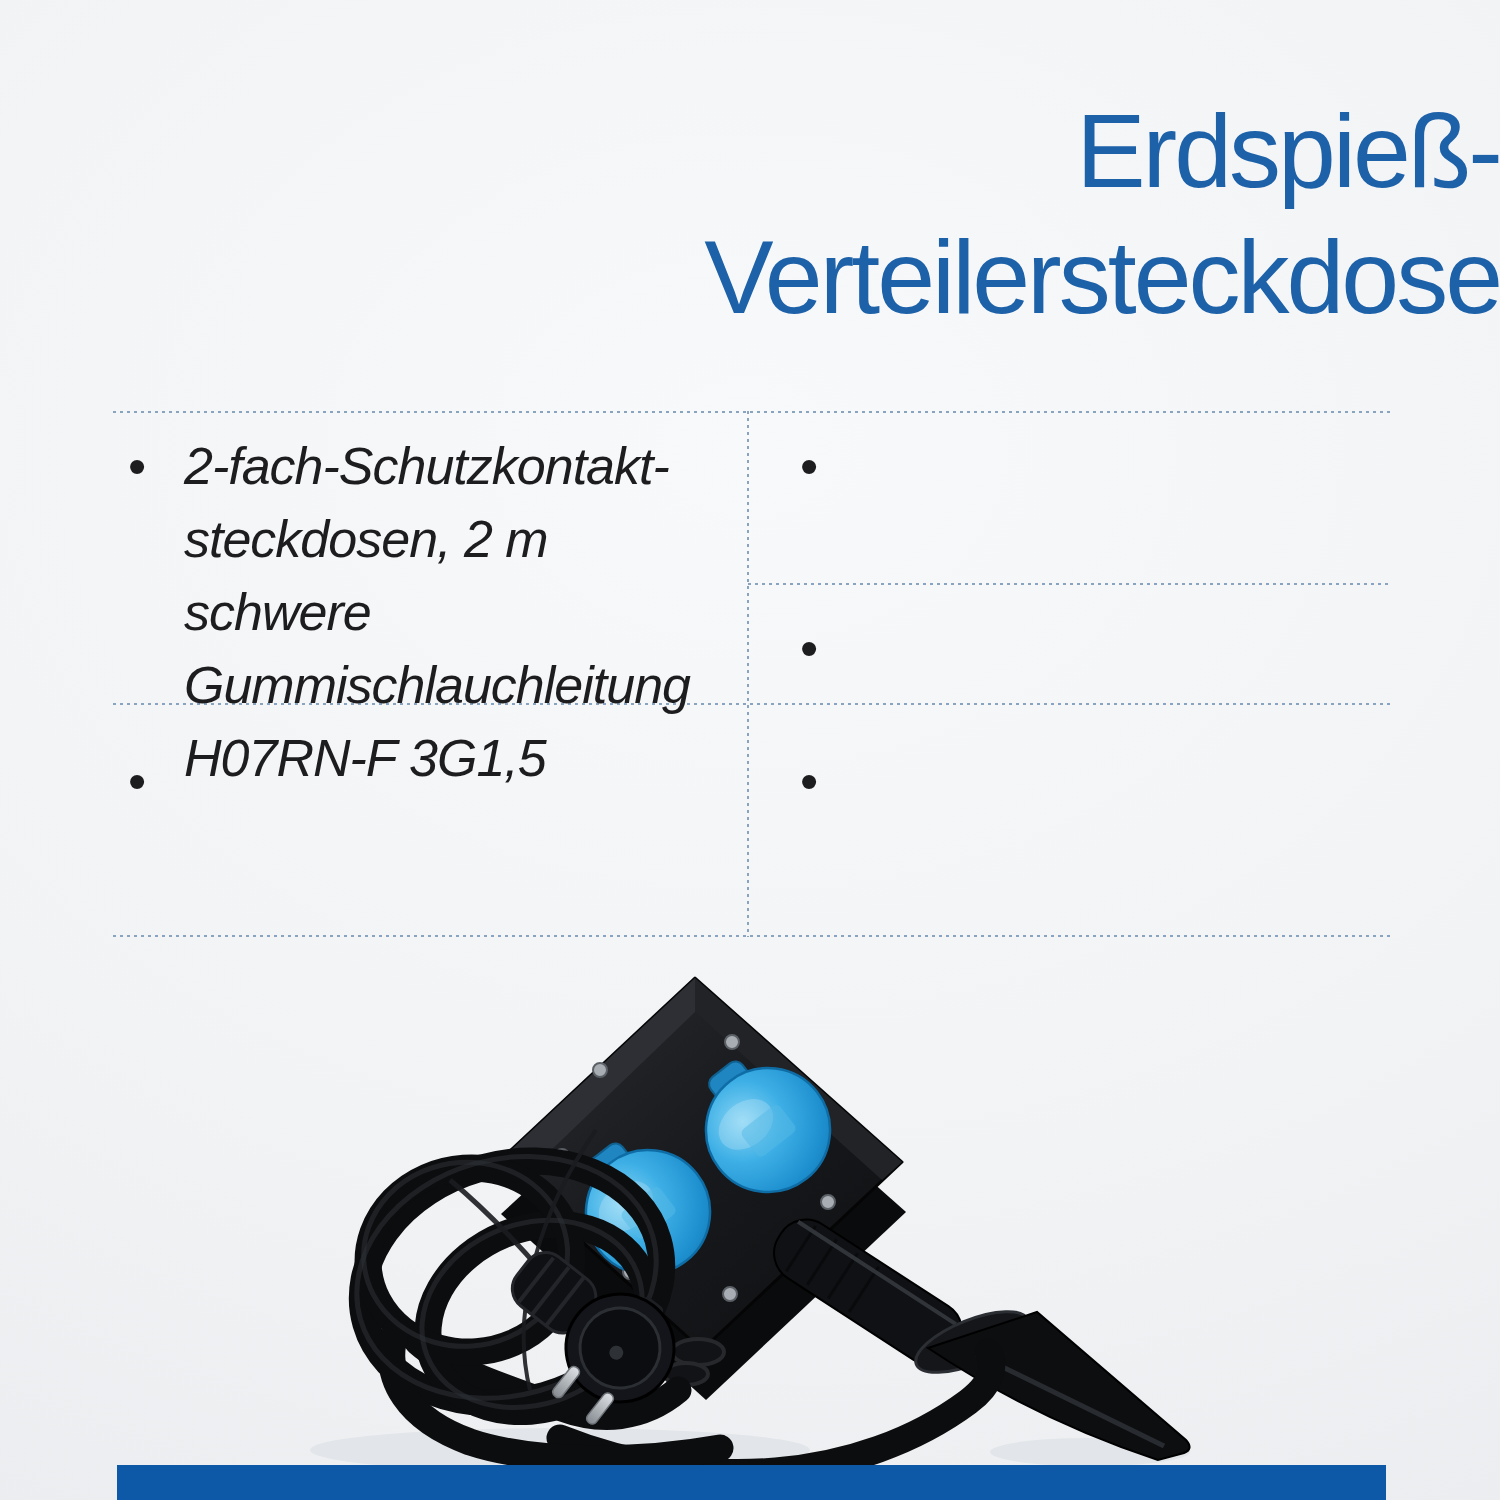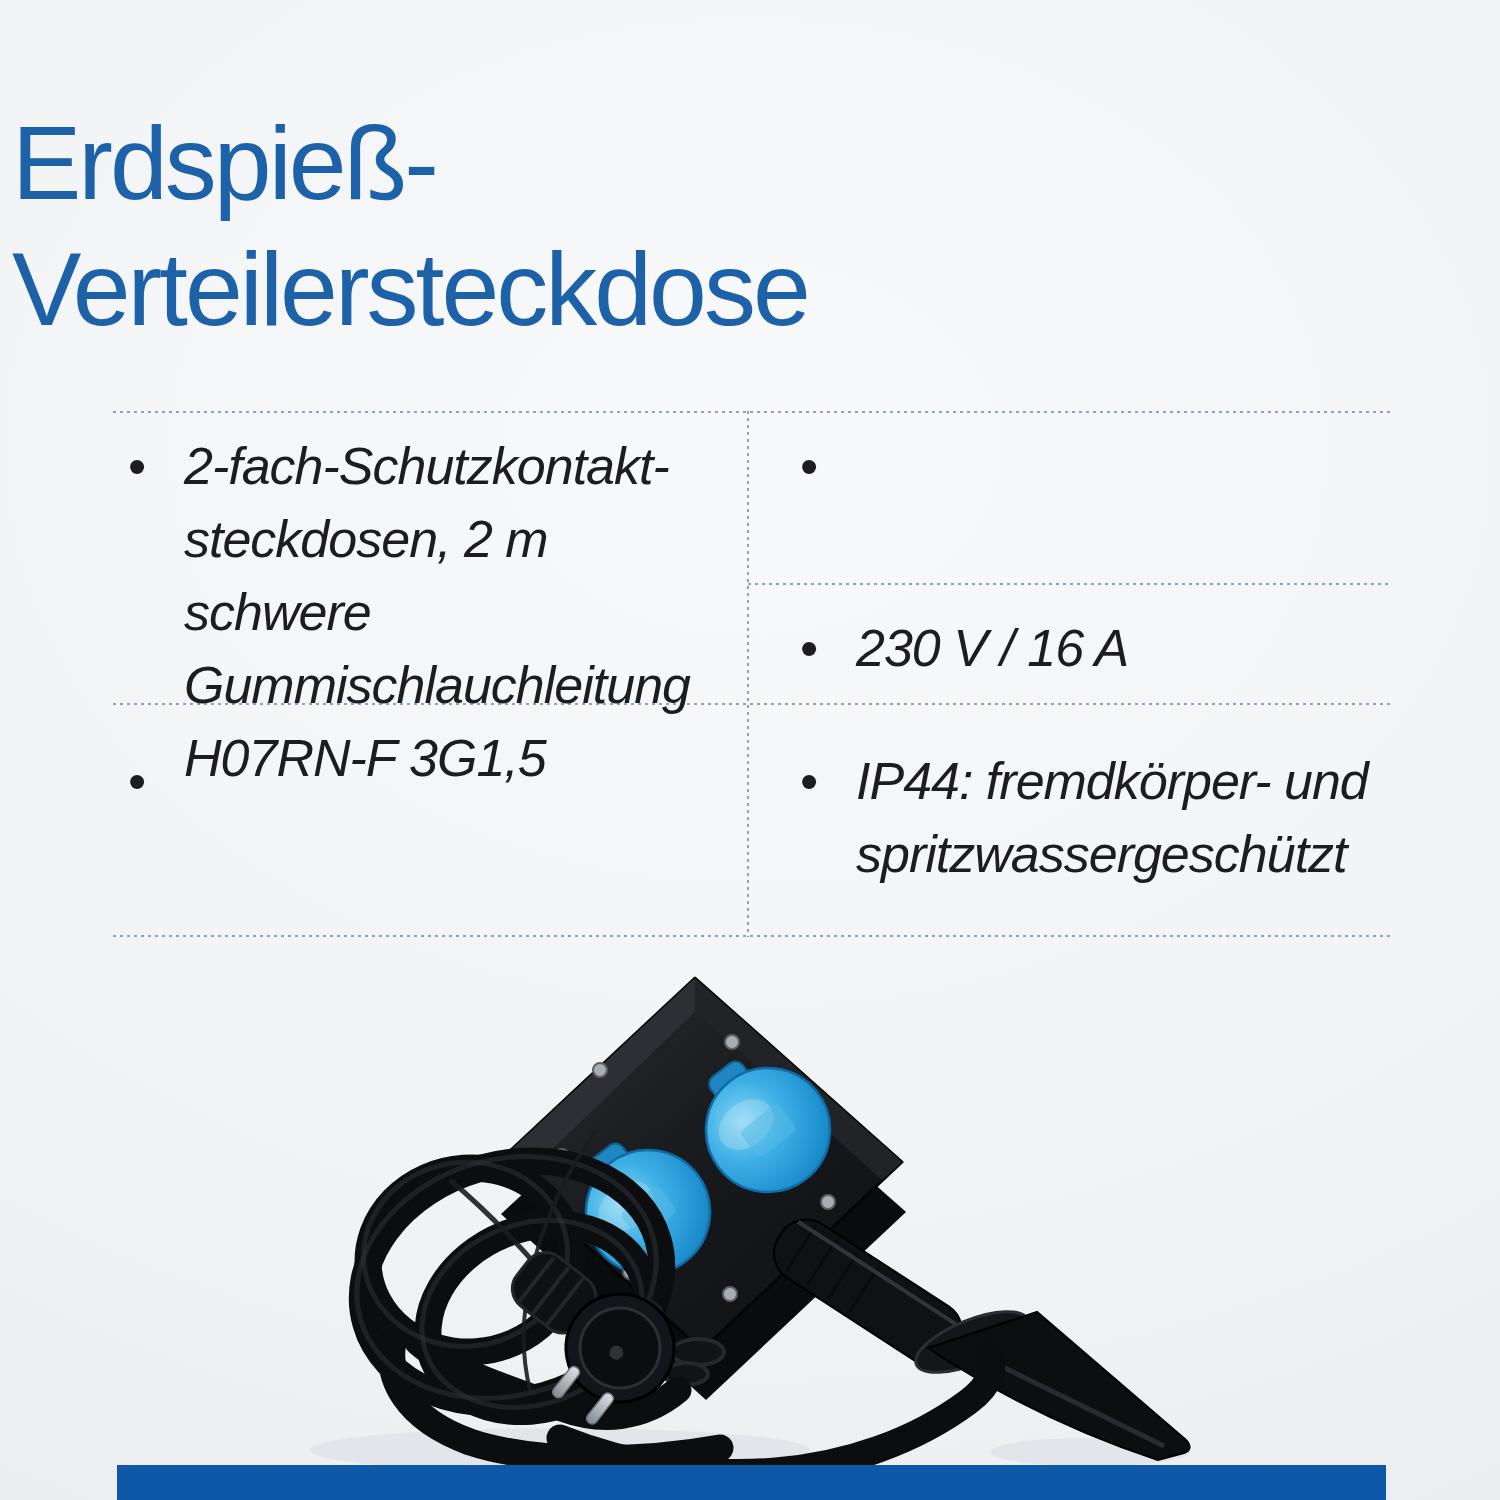--- a/index.html
+++ b/index.html
@@ -2,22 +2,22 @@
 <html><head>
 <meta charset="utf-8">
 <style>
   html,body{margin:0;padding:0;}
   body{
     width:1500px;height:1500px;position:relative;overflow:hidden;
     font-family:"Liberation Sans",sans-serif;
     background:radial-gradient(120% 90% at 50% 30%, #f8f9fa 0%, #f2f3f5 55%, #e9ebee 100%);
   }
   .title{
-    position:absolute;top:88px;left:0;right:0;margin:12px;
-    text-align:left;font-weight:300;font-size:104px;line-height:126px;
+    position:absolute;top:88px;left:0;right:0;margin:0;
+    text-align:right;font-weight:300;font-size:104px;line-height:126px;
     letter-spacing:-3px;color:#1d61a9;white-space:pre-line;
   }
   .hline,.vline{position:absolute;}
   .hline{height:2px;background-image:repeating-linear-gradient(90deg,#8aa3bf 0 3px,transparent 3px 7px);}
   .vline{width:2px;background-image:repeating-linear-gradient(180deg,#8aa3bf 0 3px,transparent 3px 7px);}
   .l-top{left:113px;top:411px;width:1277px;}
   .l-mid{left:113px;top:703px;width:1277px;}
   .l-bot{left:113px;top:935px;width:1277px;}
   .l-right{left:748px;top:583px;width:642px;}
   .l-vert{left:747px;top:411px;height:526px;}
@@ -53,29 +53,26 @@
     <span class="txt">2-fach-Schutzkontakt-
 steckdosen, 2 m schwere
 Gummischlauchleitung
 H07RN-F 3G1,5</span>
   </div>
   <div class="cell cell-b">
     <span class="dot">•</span>
   </div>
   <div class="cell cell-c">
     <span class="dot">•</span>
-    <span class="txt">230 V / 16 A</span>
   </div>
   <div class="cell cell-d">
     <span class="dot">•</span>
   </div>
   <div class="cell cell-e">
     <span class="dot">•</span>
-    <span class="txt">IP44: fremdkörper- und
-spritzwassergeschützt</span>
   </div>
 </div>
 
 <svg class="photo" viewBox="0 0 950 516" xmlns="http://www.w3.org/2000/svg">
   <defs>
     <radialGradient id="capG" cx="38%" cy="32%" r="80%">
       <stop offset="0%" stop-color="#8ad6f5"></stop>
       <stop offset="40%" stop-color="#3fb0e6"></stop>
       <stop offset="80%" stop-color="#1e90cf"></stop>
       <stop offset="100%" stop-color="#177cb8"></stop>

